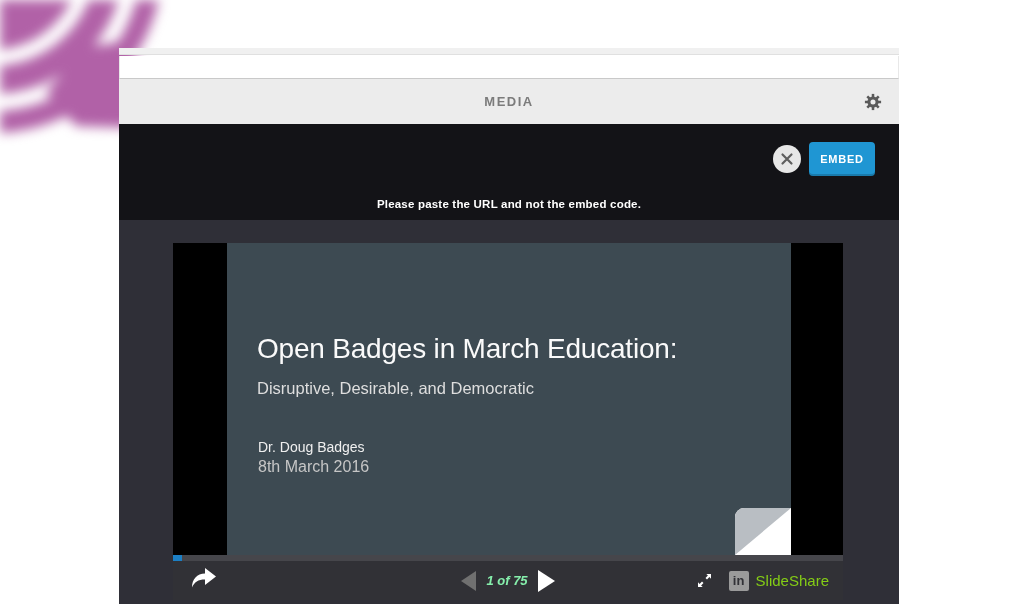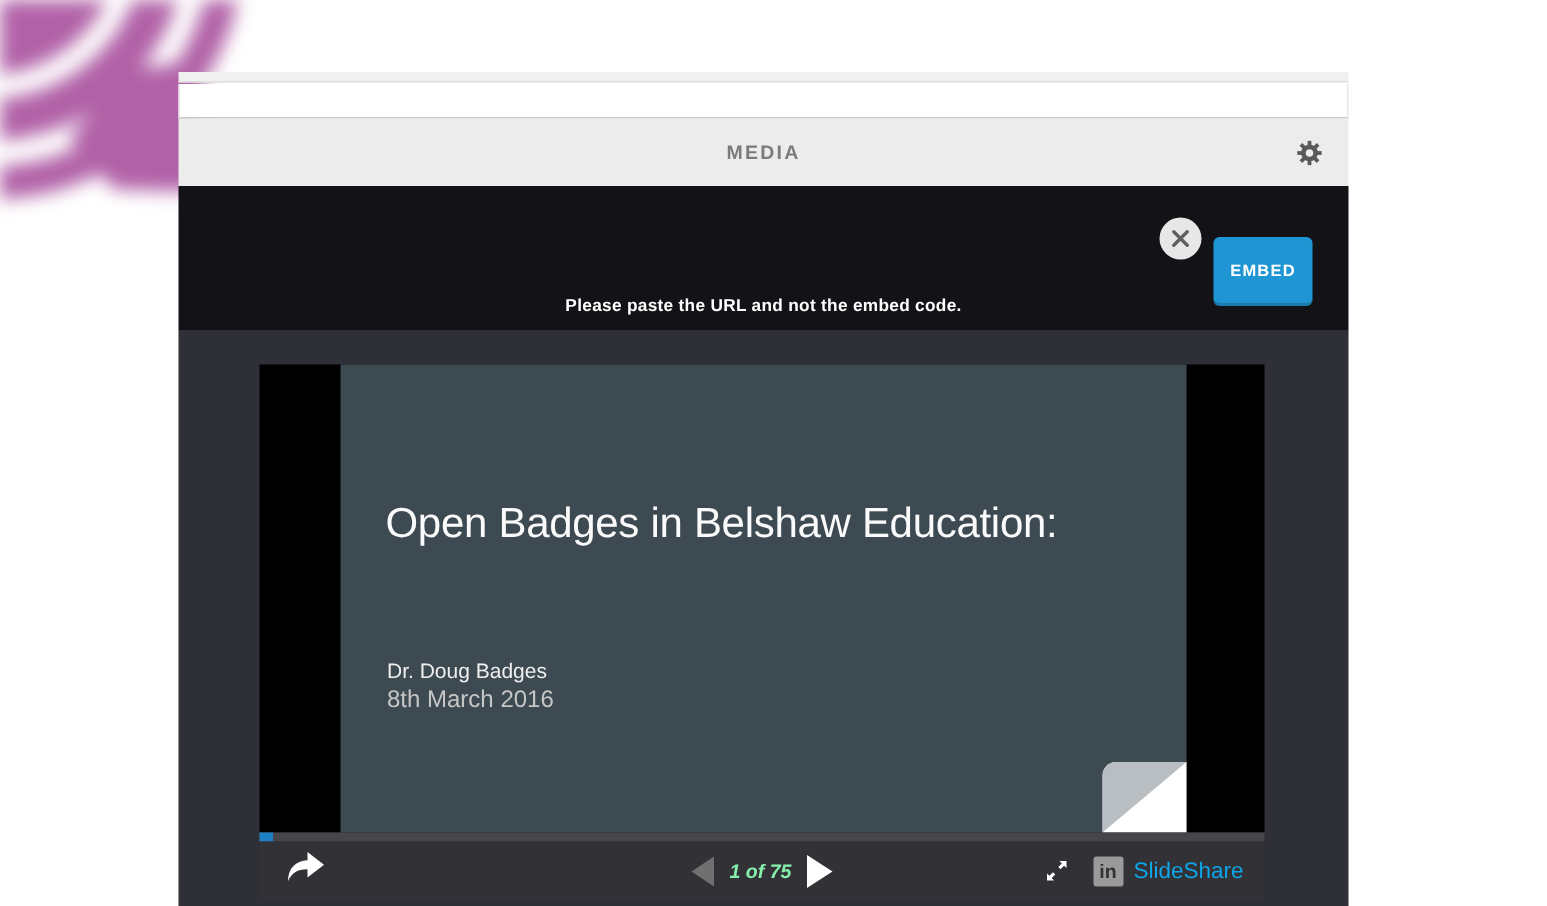--- a/index.html
+++ b/index.html
@@ -29,21 +29,21 @@
 
   .url-section { position:absolute; left:0; right:0; top:76px; height:96px;
     background:#131317; }
   .url-input { position:absolute; left:14px; top:12px; width:750px; height:46px;
     background:#fff; border:0; border-radius:3px;
     font-family:"DejaVu Sans", sans-serif; font-size:17px; letter-spacing:0.4px;
     color:#17191d; padding:0 115px 0 12px; outline:none; }
   .clear-btn { position:absolute; left:654px; top:21px; width:28px; height:28px;
     border-radius:50%; background:#e7e7e7; display:flex; align-items:center;
     justify-content:center; cursor:pointer; }
-  .embed-btn { position:absolute; left:690px; top:34px; width:66px; height:46px;
+  .embed-btn { position:absolute; left:690px; top:18px; width:66px; height:34px;
     background:var(--c-embed_button,#1f96d3); border:0; border-radius:4px;
     color:#fff; font-family:"Liberation Sans", sans-serif; font-weight:bold;
     font-size:11px; letter-spacing:0.8px; cursor:pointer;
     box-shadow:inset 0 -2px rgba(0,0,0,0.18); }
   .help-text { position:absolute; left:0; right:0; top:74px; text-align:center;
     color:#fff; font-weight:bold; font-size:11.5px; letter-spacing:0.2px; }
 
   .preview { position:absolute; left:0; right:0; top:172px; height:400px;
     background:var(--c-preview_bg,#2f2f37); }
 
@@ -76,21 +76,21 @@
   .tri-next { width:0; height:0; border-top:11px solid transparent;
     border-bottom:11px solid transparent; border-left:17px solid #ffffff; cursor:pointer; }
   .page-indicator { color:#86efac; font-size:13px; font-style:italic; font-weight:bold; }
   .right-group { position:absolute; right:14px; top:0; height:39px;
     display:flex; align-items:center; gap:16px; }
   .fullscreen-btn { cursor:pointer; display:flex; }
   .brand-link { display:flex; align-items:center; gap:7px; cursor:pointer; }
   .in-badge { width:20px; height:20px; border-radius:2px; background:#9a9a9a;
     color:#313136; font-weight:bold; font-size:13px; display:flex;
     align-items:center; justify-content:center; }
-  .brand-name { color:#0ea5e9; font-size:15px; }
+  .brand-name { color:#84cc16; font-size:15px; }
 </style>
 </head>
 <body>
 
 <div id="stage">
 
   <svg class="deco" width="160" height="170" viewBox="0 0 160 170">
     <g fill="none" stroke="#b161a7">
       <circle cx="-8" cy="-38" r="62" stroke-width="52" fill="#b161a7"></circle>
       <circle cx="-8" cy="-38" r="118" stroke-width="28"></circle>
@@ -128,21 +128,22 @@
       </div>
       <button class="embed-btn">EMBED</button>
       <div class="help-text">Please paste the URL and not the embed code.</div>
     </div>
 
     <div class="preview">
       <div class="player">
 
         <div class="slide-area">
           <div class="slide">
-            <div class="slide-title">Open Badges in Belshaw Education:</div>
+            <div class="slide-title">Open Badges in March Education:</div>
+            <div class="slide-subtitle">Disruptive, Desirable, and Democratic</div>
             <div class="slide-author">Dr. Doug Badges</div>
             <div class="slide-date">8th March 2016</div>
             <div class="fold">
               <div class="fold-gray"></div>
             </div>
           </div>
         </div>
 
         <div class="progress">
           <div class="progress-fill"></div>

